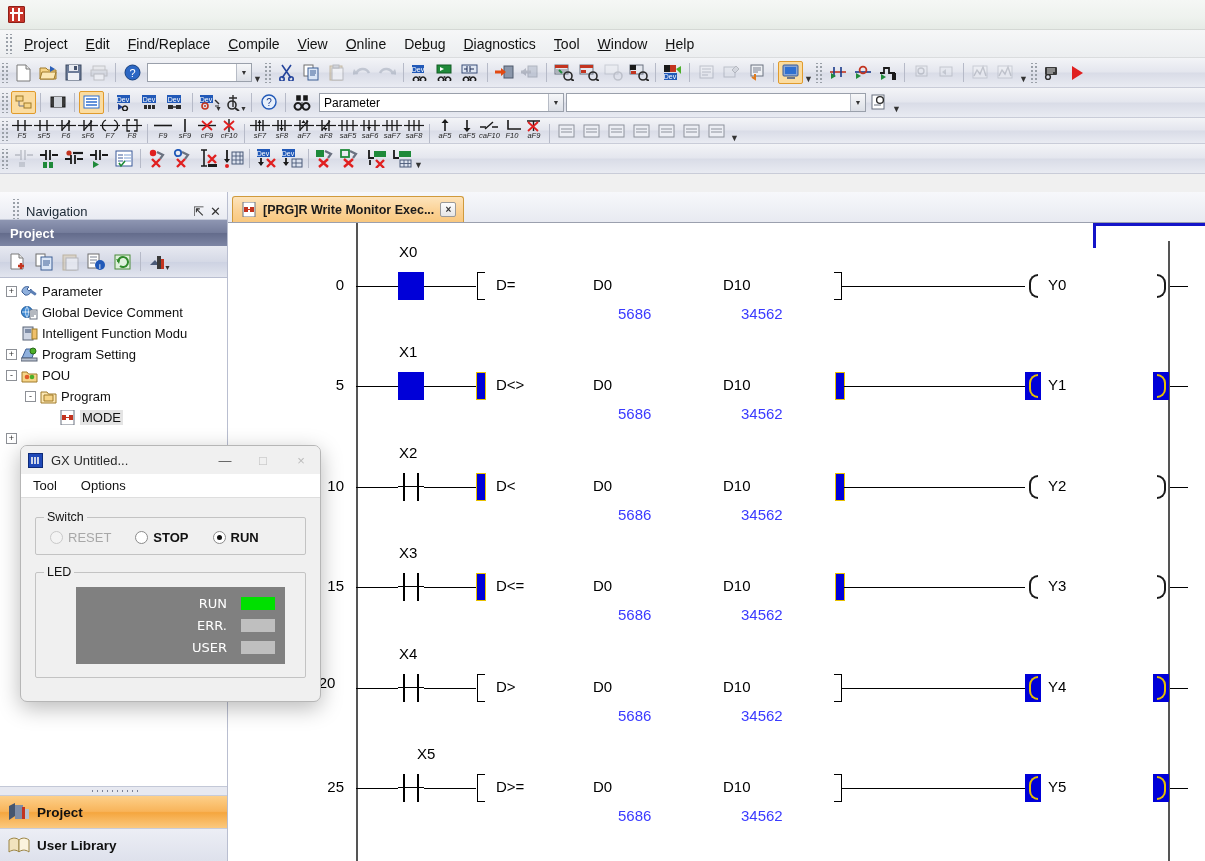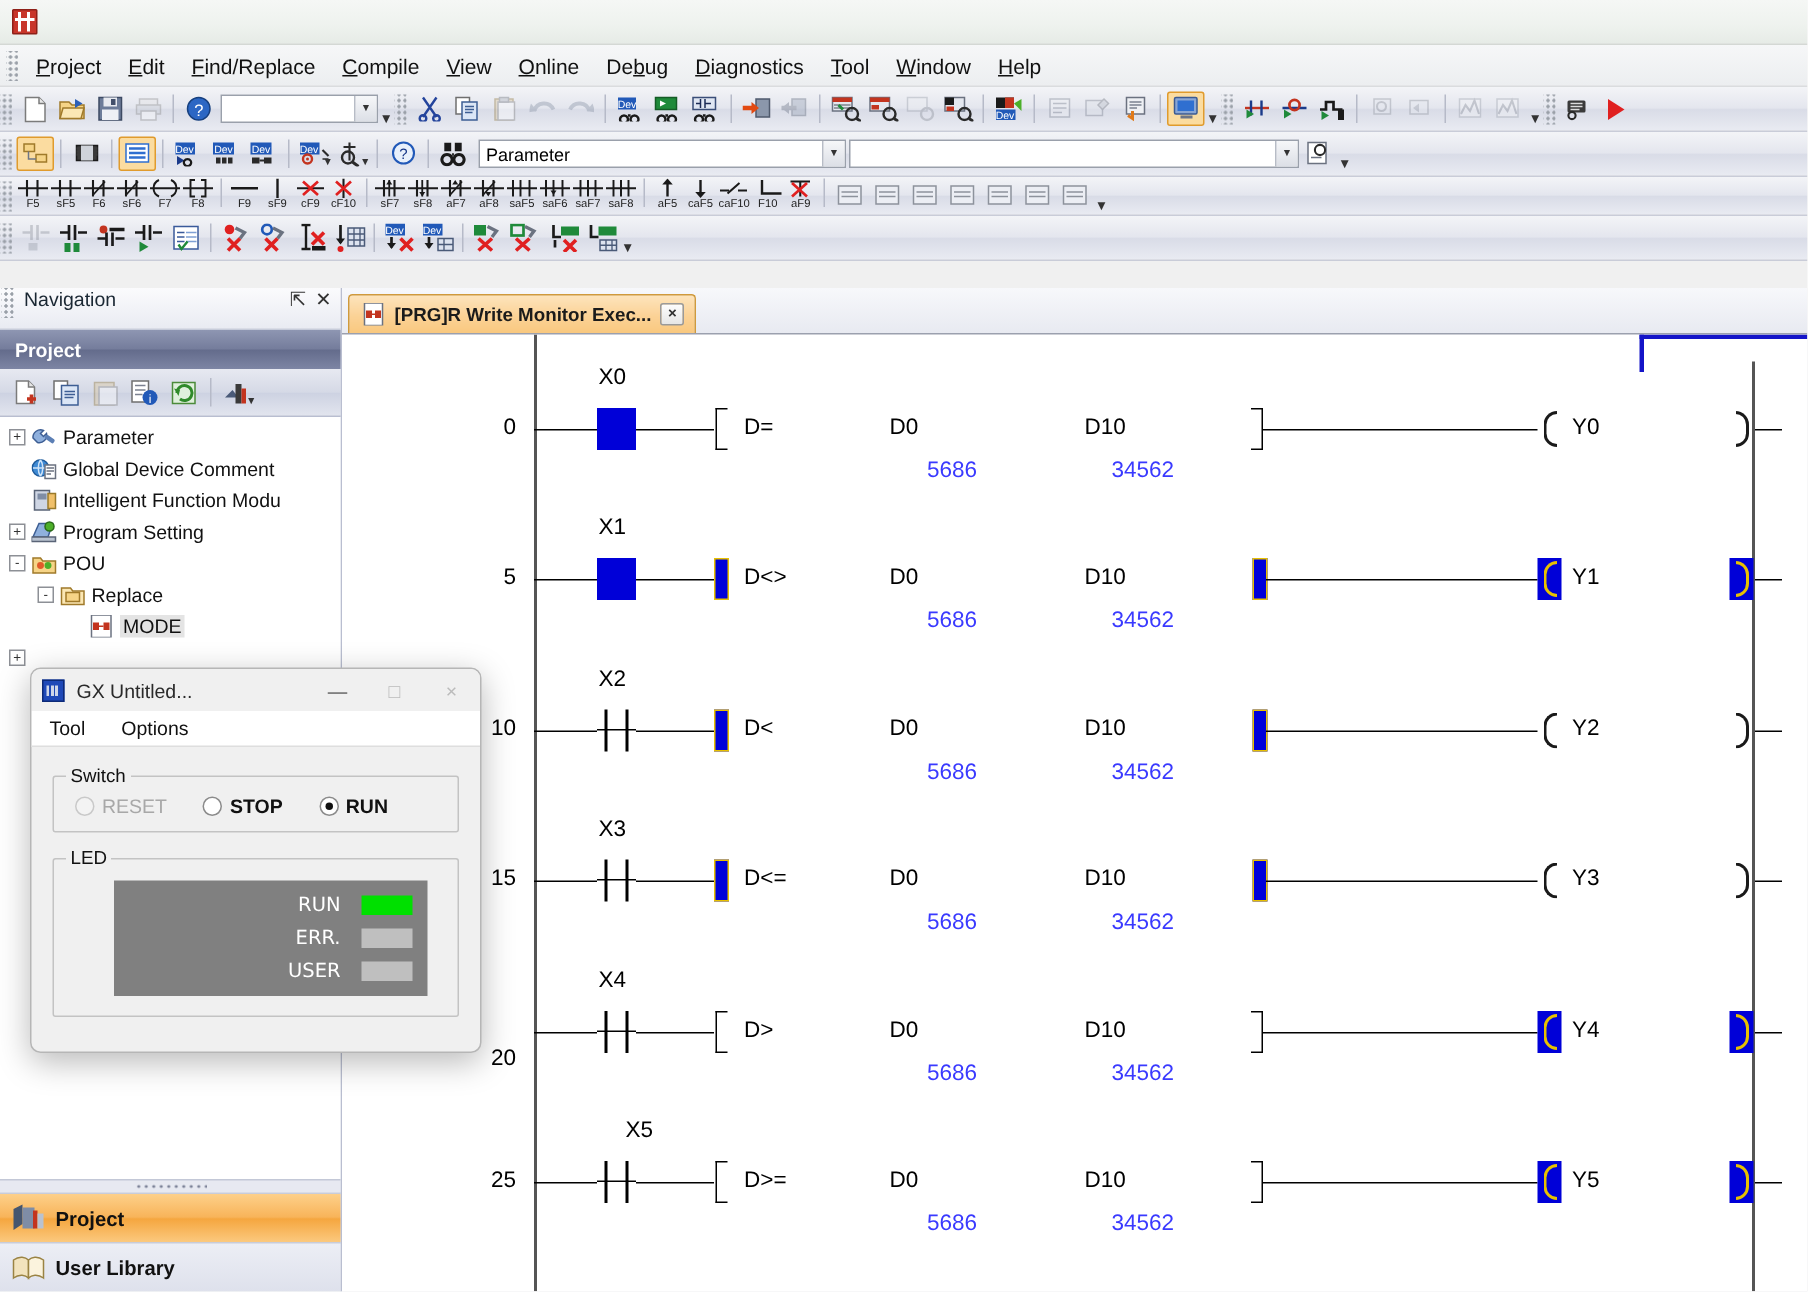--- a/index.html
+++ b/index.html
@@ -78,23 +78,23 @@
   .kbtn .gly{height:13px;display:flex;align-items:center;justify-content:center;}
   .kbtn .cap{font-size:7.5px;line-height:8px;color:#222;font-family:"Liberation Sans",sans-serif;}
 
   
   #main{ position:absolute; left:0; top:192px; right:0; bottom:0; display:flex; }
 
   
   #nav{ width:228px; flex:none; background:#eceef4; display:flex; flex-direction:column; position:relative;
         border-right:1px solid #b9bed0;}
   #navhdr{
-    height:28px;display:flex;align-items:flex-start;
+    height:28px;display:flex;align-items:flex-end;
     background:linear-gradient(to bottom,#fbfbfd,#e9ebf2);
-    border-bottom:1px solid #c7ccda;padding-left:1px;
+    border-bottom:1px solid #c7ccda;padding-left:11px;
   }
   #navhdr .t{font-size:13px;color:#1a2733;margin-left:4px;}
   #navhdr .acts{margin-left:auto;display:flex;align-items:center;padding-right:6px;gap:6px;}
   .pin,.xbtn{font-size:13px;color:#333;cursor:default;}
   #projhdr{
     height:26px;display:flex;align-items:center;padding-left:10px;
     background:linear-gradient(to bottom,#8e96b2 0%,#757d9c 48%,#646c8c 52%,#7d85a4 100%);
     color:#fff;font-weight:bold;font-size:13px;
   }
   #navtools{
@@ -573,21 +573,21 @@
         <rect x="2" y="1" width="12" height="14" fill="#fff" stroke="#6b7280"></rect>
         <circle cx="10" cy="6" r="3.4" fill="none" stroke="#2a2a2a" stroke-width="1.4"></circle>
         <path d="M4 11h7" stroke="#6b7280"></path>
       </svg>
     </div>
   <div class="overflow">▼</div>
 </div>
 
 <div class="tbrow" id="tb3">
   <div class="gripper"></div>
-  <div id="ladderkeys" style="display:flex;align-items:flex-start;">
+  <div id="ladderkeys" style="display:flex;align-items:flex-end;font-style:italic;">
       <div class="kbtn">
         <div class="gly">
           <svg width="20" height="13">
             <path d="M0 6.5h20" stroke="#1a1a1a" stroke-width="1.2"></path>
             <path d="M6 1v11M13 1v11" stroke="#1a1a1a" stroke-width="1.4"></path>
           </svg>
         </div>
         <div class="cap">F5</div>
       </div>
       <div class="kbtn">
@@ -1083,21 +1083,21 @@
           <span class="tlabel">POU</span>
         </div>
         <div class="tnode" style="padding-left: 25px;">
           <span class="expander">-</span>
           <span class="ticon">
             <svg width="17" height="15">
               <path d="M1 3h6l1.5 2H16v9H1z" fill="#fbe7b4" stroke="#a07a2a"></path>
               <path d="M4 6h9v6H4z" fill="#f6d487" stroke="#a07a2a"></path>
             </svg>
           </span>
-          <span class="tlabel">Replace</span>
+          <span class="tlabel">Program</span>
         </div>
         <div class="tnode" style="padding-left: 44px;">
           <span class="spacer"></span>
           <span class="ticon">
             <svg width="17" height="15">
               <rect x="2" y="0" width="13" height="15" fill="#fff" stroke="#6b7280"></rect>
               <rect x="3" y="5" width="4" height="5" fill="#c3341f"></rect>
               <rect x="10" y="5" width="4" height="5" fill="#c3341f"></rect>
               <path d="M7 7.5h3" stroke="#c3341f"></path>
             </svg>
@@ -1233,21 +1233,21 @@
           <div class="vbar" style="left: 607px; top: 350.2px;"></div>
           <div class="wire" style="left: 616px; top: 364.2px; width: 181px;"></div>
           <div class="coil" style="left: 797px; top: 350.2px;">
             <div class="pl"></div>
           </div>
           <div class="coilname" style="left: 820px; top: 354.2px;">Y3</div>
           <div class="coil" style="left: 925px; top: 350.2px;">
             <div class="pl" style="border-left:none;border-right:2px solid #1a1a1a;border-radius:0 13px 13px 0;"></div>
           </div>
           <div class="wire" style="left: 942px; top: 364.2px; width: 18px;"></div>
-          <div class="lnum" style="left: 82px; top: 474px;">20</div>
+          <div class="lnum" style="left: 82px; top: 451px; text-align: center;">20</div>
           <div class="dev" style="left: 171px; top: 421.6px;">X4</div>
           <div class="wire" style="left: 128px; top: 464.6px; width: 42px;"></div>
           <div class="contact" style="left: 170px; top: 450.6px;">
             <div class="lead"></div>
             <div class="bar l"></div>
             <div class="bar r"></div>
           </div>
           <div class="wire" style="left: 196px; top: 464.6px; width: 52px;"></div>
           <div class="brkt open" style="left: 246px; top: 450.6px;"></div>
           <div class="instr" style="left: 268px; top: 454.6px;">D&gt;</div>

